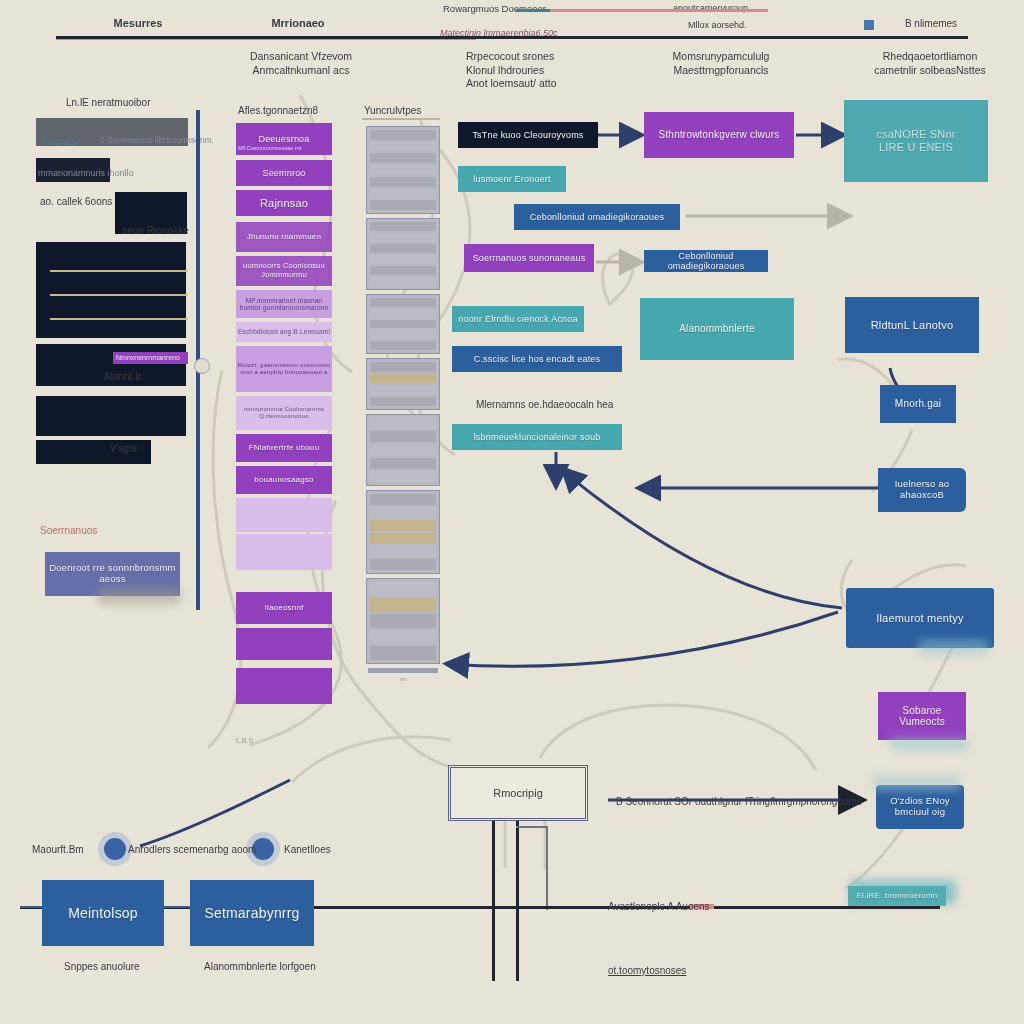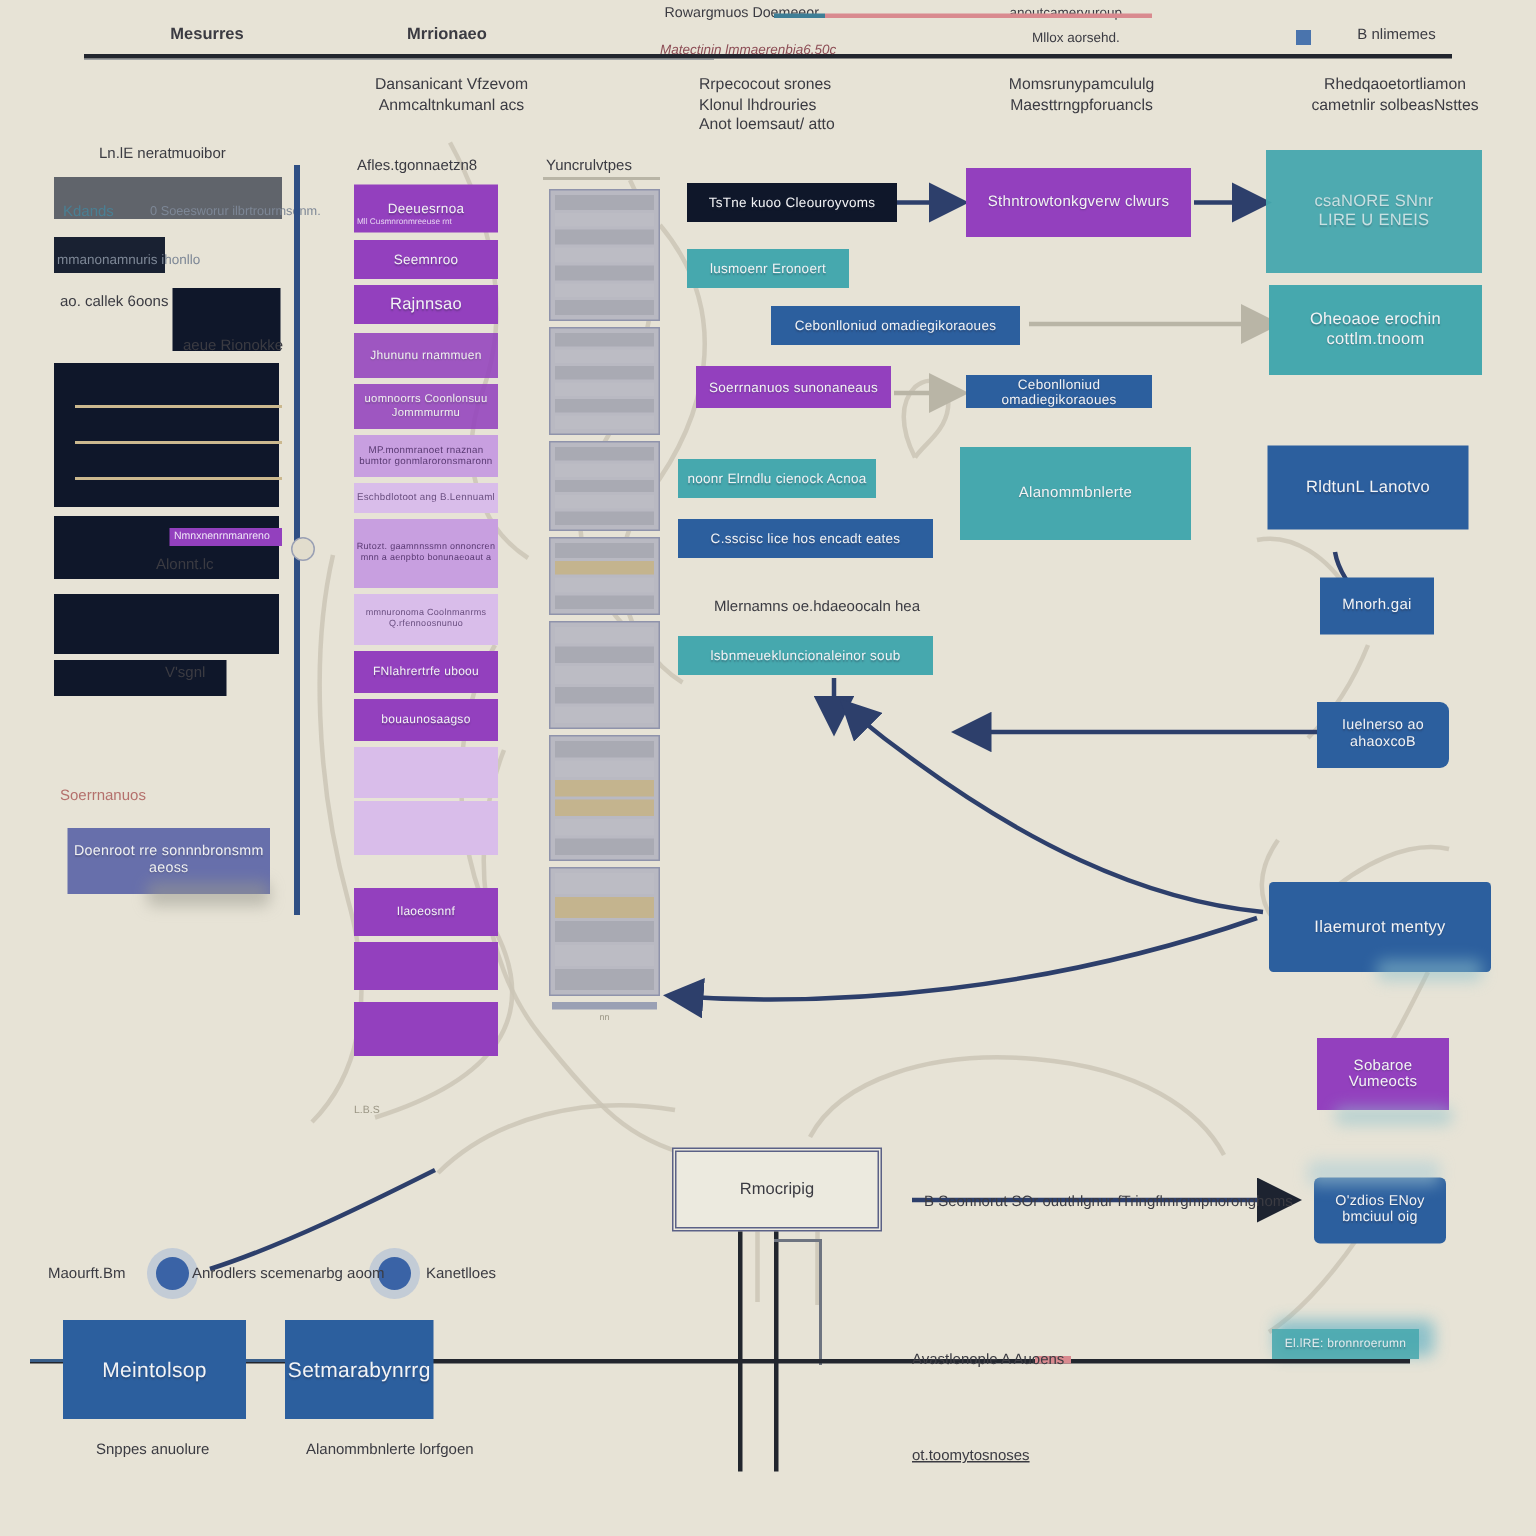--- a/index.html
+++ b/index.html
@@ -283,24 +283,20 @@
   <div class="node teal" style="left:640px;top:298px;width:154px;height:62px;font-size:10px;">Alanommbnlerte</div>
 
   <div class="node navy" style="left:644px;top:250px;width:124px;height:22px;font-size:9px;">Cebonlloniud omadiegikoraoues</div>
 
   <div class="node teal" style="left:844px;top:100px;width:144px;height:82px;font-size:11px;
        flex-direction:column;opacity:.95;">
     <span style="opacity:.75;">csaNORE SNnr</span>
     <span style="opacity:.75;">LIRE U ENEIS</span>
   </div>
 
-  <div class="node teal" style="left:846px;top:190px;width:142px;height:60px;font-size:11px;flex-direction:column;">
-    <span>Oheoaoe erochin</span>
-    <span>cottlm.tnoom</span>
-  </div>
 
   <div class="node navy" style="left:845px;top:297px;width:134px;height:56px;font-size:11px;">RldtunL Lanotvo</div>
 
   <div class="node navy" style="left:880px;top:385px;width:76px;height:38px;font-size:10px;">Mnorh.gai</div>
 
   <div class="node navy" style="left:878px;top:468px;width:88px;height:44px;font-size:9.5px;
        flex-direction:column;border-radius:0 6px 6px 0;">
     <span>Iuelnerso ao</span>
     <span>ahaoxcoB</span>
   </div>
@@ -343,16 +339,16 @@
   <div class="dot" style="left:104px;top:838px;width:22px;height:22px;"></div>
   <div class="dot" style="left:252px;top:838px;width:22px;height:22px;"></div>
 
   <div class="lbl" style="left:32px;top:843px;font-size:10px;">Maourft.Bm</div>
   <div class="lbl" style="left:128px;top:843px;font-size:10px;">Anrodlers scemenarbg aoom</div>
   <div class="lbl" style="left:284px;top:843px;font-size:10px;">Kanetlloes</div>
 
   <div class="node navy" style="left:42px;top:880px;width:122px;height:66px;font-size:14px;">Meintolsop</div>
   <div class="lbl" style="left:64px;top:960px;font-size:10px;">Snppes anuolure</div>
 
-  <div class="node navy" style="left:190px;top:880px;width:99px;height:66px;font-size:14px;">Setmarabynrrg</div>
+  <div class="node navy" style="left:190px;top:880px;width:124px;height:66px;font-size:14px;">Setmarabynrrg</div>
   <div class="lbl" style="left:204px;top:960px;font-size:10px;">Alanommbnlerte lorfgoen</div>
 
 </div>
 
 </body></html>

